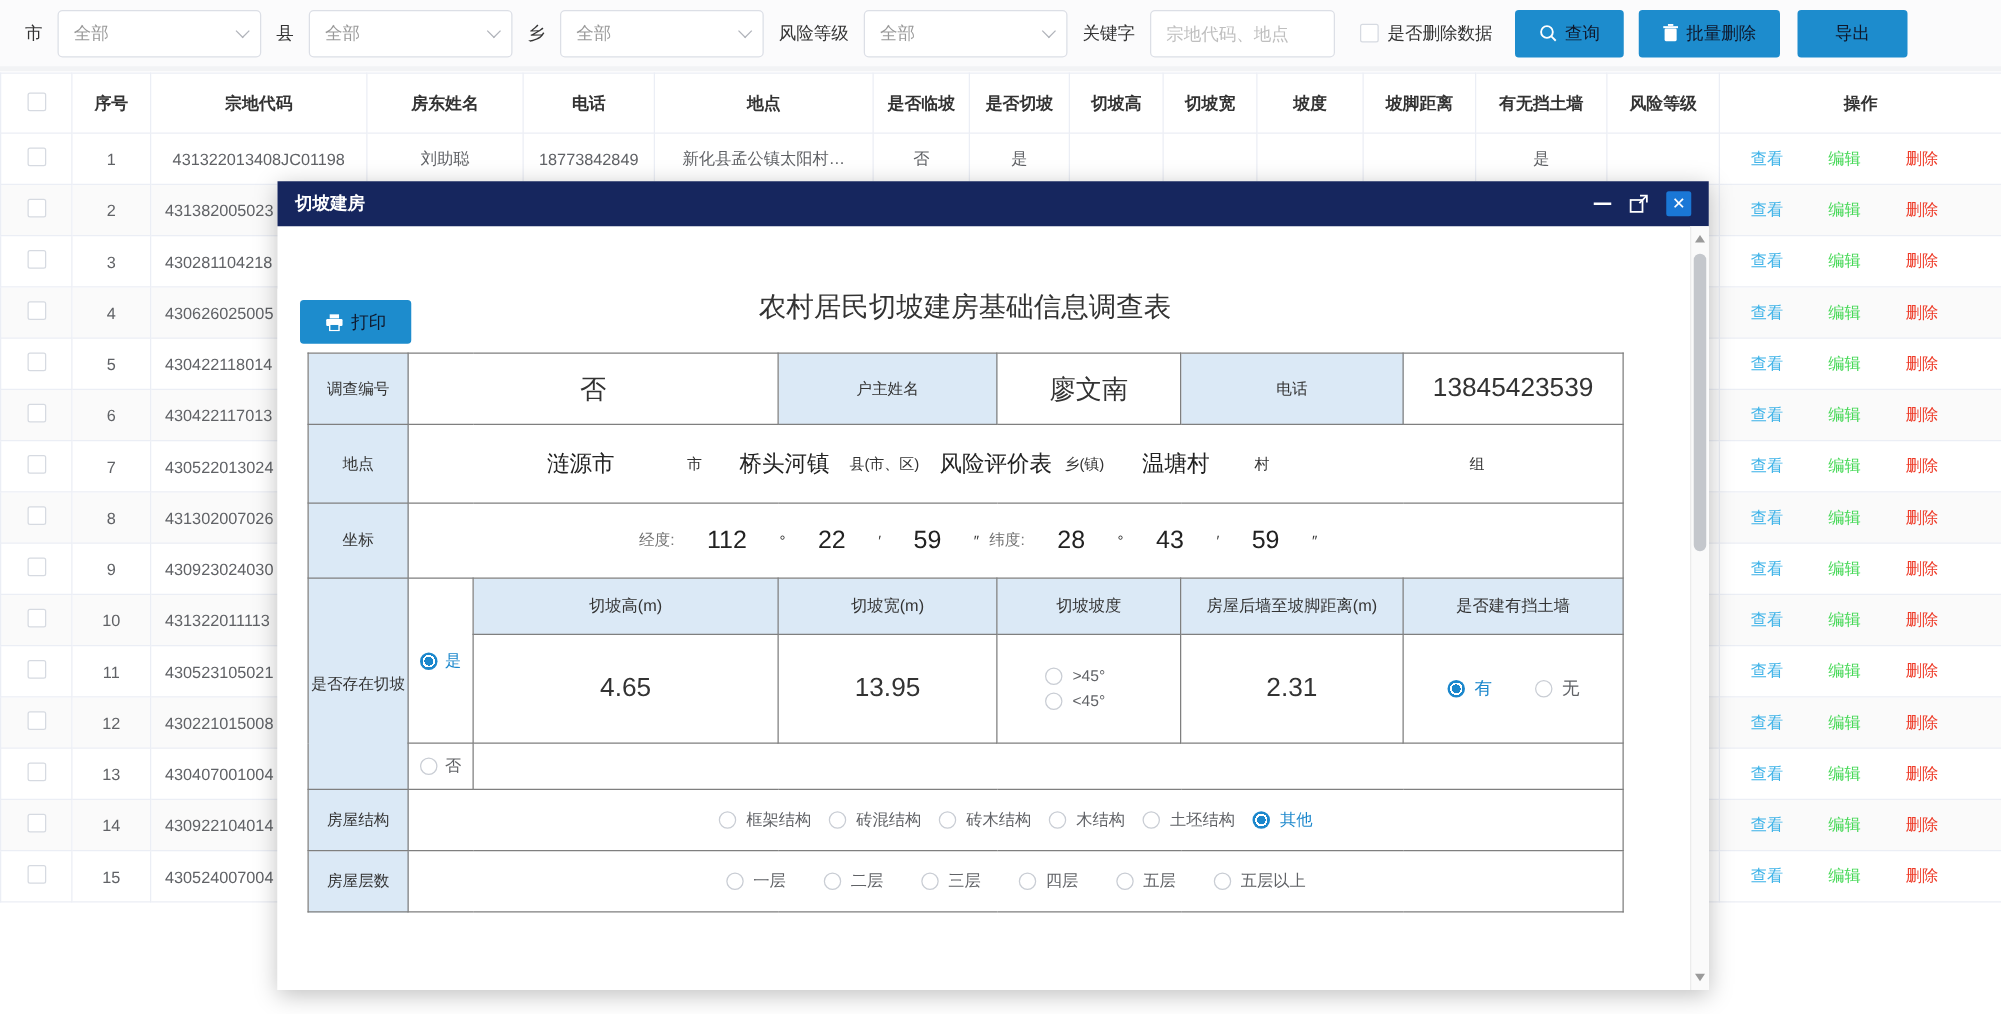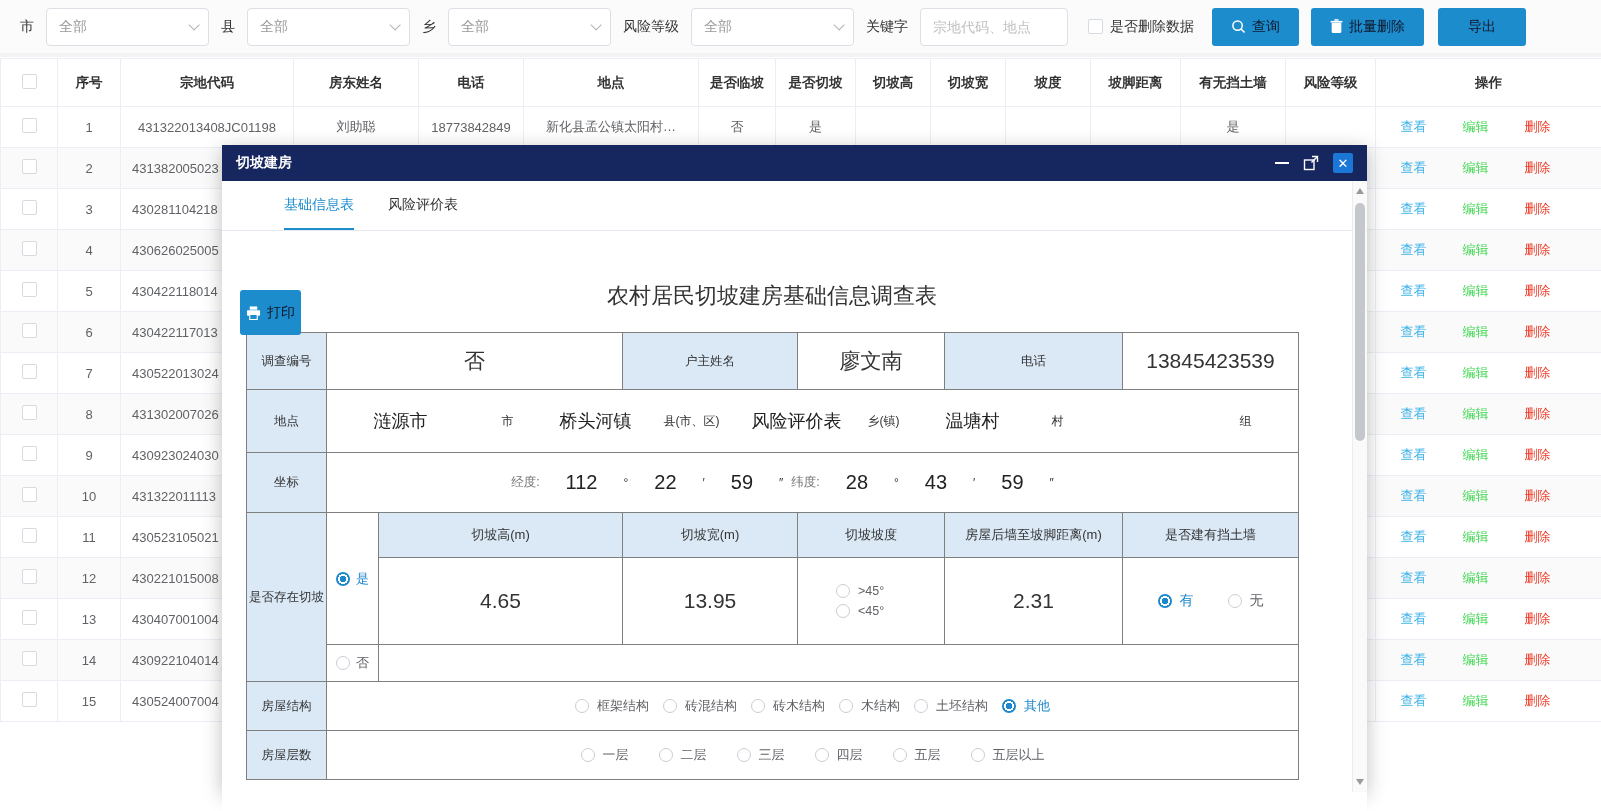--- a/index.html
+++ b/index.html
@@ -47,21 +47,21 @@
   .modal-title { color:#fff; font-size:14px; font-weight:bold; }
   .modal-ctrls { margin-left:auto; display:flex; align-items:center; gap:14px; }
   .ctrl-min { width:14px; height:2px; background:#fff; }
   .ctrl-close { width:20px; height:20px; background:#1a77d6; border-radius:2px; color:#fff;
     font-size:13px; font-weight:bold; display:flex; align-items:center; justify-content:center; }
   .tab-bar { height:50px; display:flex; align-items:flex-end; padding-left:62px; gap:34px;
     border-bottom:1px solid #e6e9ef; }
   .tab { font-size:14px; color:#333; padding-bottom:14px; cursor:pointer; border-bottom:2px solid transparent; }
   .tab.active { color:#1d8ccd; border-bottom-color:#1d8ccd; }
   .modal-body { position:relative; height:561px; background:#fff; }
-  .print-btn { position:absolute; left:18px; top:9px; height:45px; padding:0 6px; }
+  .print-btn { position:absolute; left:18px; top:9px; height:35px; padding:0 20px; }
   .form-title { margin:50px 0 0 24px; width:1052px; text-align:center; font-size:22px; color:#333; }
 
   .form-table { margin:21px 0 0 24px; width:1052px; border-collapse:collapse; table-layout:fixed; }
   .form-table td { border:1px solid #7f7f7f; text-align:center; vertical-align:middle; color:#333; }
   .lbl { background:#dbe9f6; font-size:12.5px; padding:2px; }
   .sublbl { background:#dbe9f6; font-size:13px; height:45px; }
   .val { background:#fff; }
   .big { font-size:21px; color:#222; }
   .r1 td { height:57px; }
   .r2 td { height:63px; }
@@ -540,24 +540,20 @@
     <span class="modal-ctrls">
       <span class="ctrl-min"></span>
       <svg width="16" height="16" viewBox="0 0 16 16">
         <rect x="1.5" y="5" width="9.5" height="9.5" fill="none" stroke="#fff" stroke-width="1.4"></rect>
         <path d="M9 1.5h5.5V7" fill="none" stroke="#fff" stroke-width="1.4"></path>
         <line x1="14" y1="2" x2="8.5" y2="7.5" stroke="#fff" stroke-width="1.4"></line>
       </svg>
       <span class="ctrl-close">✕</span>
     </span>
   </div>
-  <div class="tab-bar">
-    <span class="tab active">基础信息表</span>
-    <span class="tab">风险评价表</span>
-  </div>
   <div class="modal-body">
     <button class="btn print-btn">
       <svg width="15" height="14" viewBox="0 0 16 15">
         <rect x="4" y="0.5" width="8" height="3.5" fill="#fff"></rect>
         <rect x="1" y="4.5" width="14" height="6" rx="1" fill="#fff"></rect>
         <rect x="4" y="9" width="8" height="5.5" fill="#1d8ccd" stroke="#fff" stroke-width="1.2"></rect>
       </svg>
       <span>打印</span>
     </button>
     <div class="form-title">农村居民切坡建房基础信息调查表</div>
@@ -577,21 +573,21 @@
         <td class="lbl">调查编号</td>
         <td class="val big" colspan="2">否</td>
         <td class="lbl">户主姓名</td>
         <td class="val big">廖文南</td>
         <td class="lbl">电话</td>
         <td class="val big">13845423539</td>
       </tr>
       <tr class="r2">
         <td class="lbl">地点</td>
         <td class="val" colspan="6">
-          <div class="inline-flex" style="gap:46px;">
+          <div class="inline-flex" style="gap:30px;">
             <span class="loc-val">涟源市</span>
             <span class="loc-sfx" style="margin-left:28px;">市</span>
             <span class="loc-val">桥头河镇</span>
             <span class="loc-sfx" style="margin-left:-14px;">县(市、区)</span>
             <span class="loc-val" style="margin-left:-14px;">风险评价表</span>
             <span class="loc-sfx" style="margin-left:-20px;">乡(镇)</span>
             <span class="loc-val">温塘村</span>
             <span class="loc-sfx" style="margin-left:6px;">村</span>
             <span class="loc-sfx" style="margin-left:130px;">组</span>
           </div>

